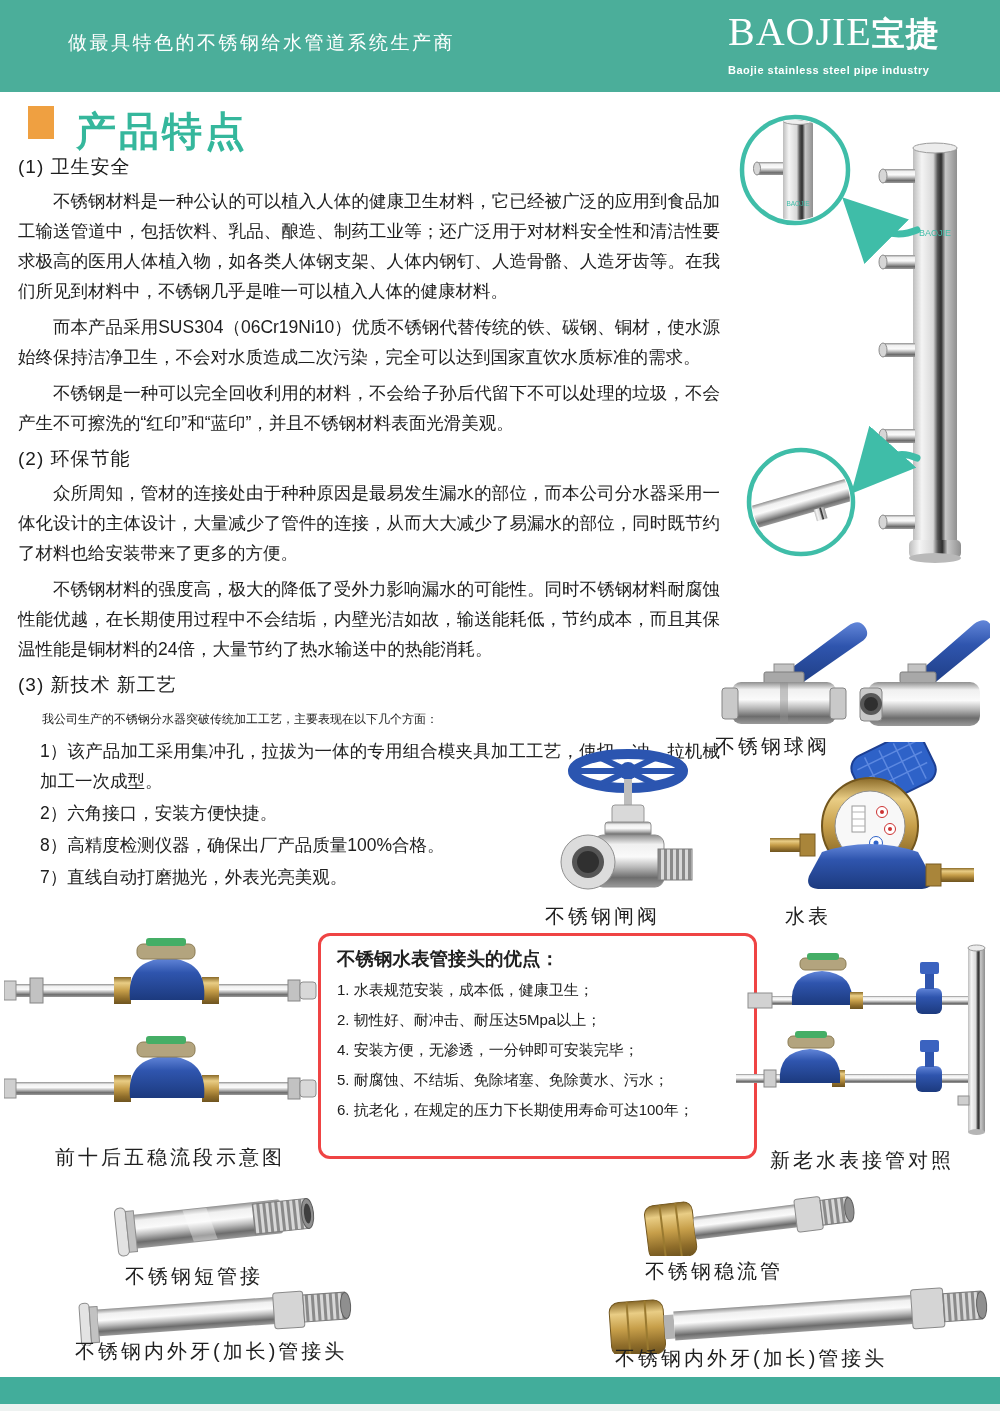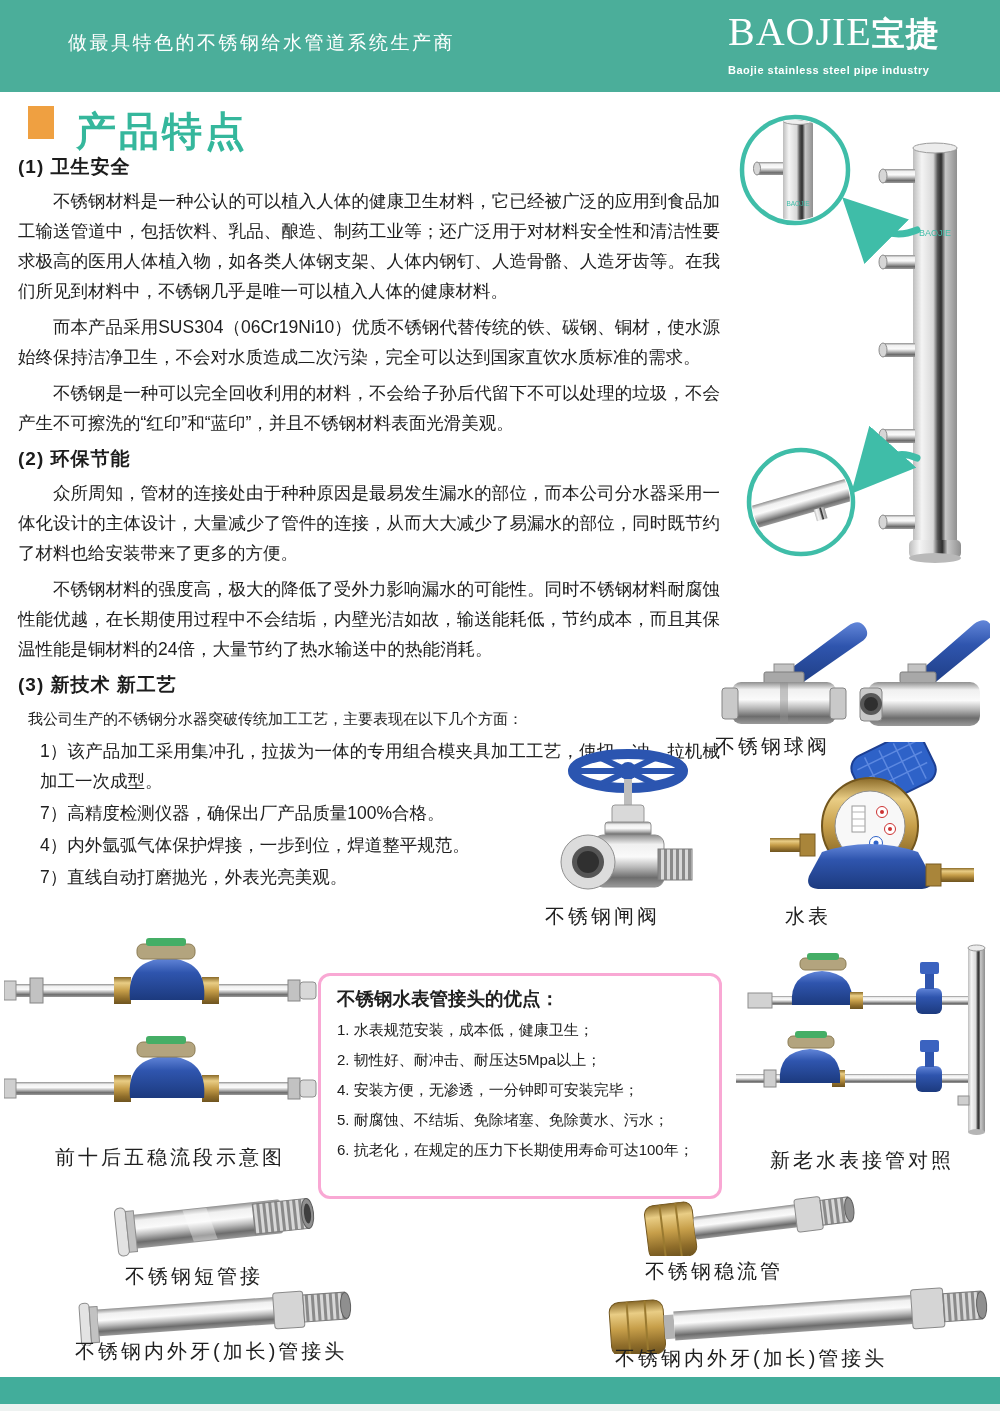--- a/index.html
+++ b/index.html
@@ -14,31 +14,31 @@
   .logo-latin{font-family:"Liberation Serif","DejaVu Serif",serif;font-size:40px;letter-spacing:1px;}
   .logo-cjk{font-size:33px;font-weight:bold;letter-spacing:1px;}
   .logo-tagline{font-size:11px;font-weight:bold;letter-spacing:0.5px;margin-top:2px;}
 
   
   .title-square{position:absolute;left:28px;top:106px;width:26px;height:33px;background:#efa041;}
   .page-title{position:absolute;left:70px;top:98px;margin:6px;font-size:40px;font-weight:bold;color:#35b79c;letter-spacing:3px;}
 
   
   .text-col{position:absolute;left:18px;top:146px;width:702px;text-align:justify;}
-  .sec-heading{font-size:19px;font-weight:bold;color:#1c1c1c;margin:8px 0 6px 0;letter-spacing:1px;}
+  .sec-heading{font-size:19px;font-weight:normal;color:#1c1c1c;margin:8px 0 6px 0;letter-spacing:1px;}
   .body-p{font-size:17.5px;line-height:30px;margin:0 0 6px 0;text-indent:2em;}
-  .intro-p{font-size:15px;line-height:30px;margin:0 0 2px 10px;}
+  .intro-p{font-size:12px;line-height:30px;margin:0 0 2px 24px;}
   .feat-item{font-size:17.5px;line-height:30px;margin:0 0 2px 22px;}
 
   
   .caption{position:absolute;font-size:20px;color:#1f1f1f;letter-spacing:3px;text-align:left;white-space:nowrap;}
 
   
-  .benefits-box{position:absolute;left:318px;top:933px;width:404px;height:226px;box-sizing:border-box;
-                border:3px solid #f9a8d4;border-radius:12px;background:#ffffff;padding:10px 12px 6px 16px;margin-top:40px;}
+  .benefits-box{position:absolute;left:318px;top:933px;width:439px;height:226px;box-sizing:border-box;
+                border:3px solid #ef4444;border-radius:12px;background:#ffffff;padding:10px 12px 6px 16px;}
   .benefits-title{font-size:18.5px;font-weight:bold;line-height:26px;margin-bottom:3px;}
   .benefit-item{font-size:15px;line-height:30px;white-space:nowrap;}
 
   .illus{position:absolute;}
   .illus svg{display:block;width:100%;height:100%;}
 
   
   .footer-bar{position:absolute;left:0;top:1377px;width:1000px;height:27px;background:#42ad9b;}
   .footer-strip{position:absolute;left:0;top:1404px;width:1000px;height:7px;background:#eef2f1;}
 </style>
@@ -103,22 +103,22 @@
     <h2 class="sec-heading">(1) 卫生安全</h2>
     <p class="body-p">不锈钢材料是一种公认的可以植入人体的健康卫生材料，它已经被广泛的应用到食品加工输送管道中，包括饮料、乳品、酿造、制药工业等；还广泛用于对材料安全性和清洁性要求极高的医用人体植入物，如各类人体钢支架、人体内钢钉、人造骨骼、人造牙齿等。在我们所见到材料中，不锈钢几乎是唯一可以植入人体的健康材料。</p>
     <p class="body-p">而本产品采用SUS304（06Cr19Ni10）优质不锈钢代替传统的铁、碳钢、铜材，使水源始终保持洁净卫生，不会对水质造成二次污染，完全可以达到国家直饮水质标准的需求。</p>
     <p class="body-p">不锈钢是一种可以完全回收利用的材料，不会给子孙后代留下不可以处理的垃圾，不会产生不可擦洗的“红印”和“蓝印”，并且不锈钢材料表面光滑美观。</p>
     <h2 class="sec-heading">(2) 环保节能</h2>
     <p class="body-p">众所周知，管材的连接处由于种种原因是最易发生漏水的部位，而本公司分水器采用一体化设计的主体设计，大量减少了管件的连接，从而大大减少了易漏水的部位，同时既节约了材料也给安装带来了更多的方便。</p>
     <p class="body-p">不锈钢材料的强度高，极大的降低了受外力影响漏水的可能性。同时不锈钢材料耐腐蚀性能优越，在长期使用过程中不会结垢，内壁光洁如故，输送能耗低，节约成本，而且其保温性能是铜材料的24倍，大量节约了热水输送中的热能消耗。</p>
     <h2 class="sec-heading">(3) 新技术 新工艺</h2>
     <p class="intro-p">我公司生产的不锈钢分水器突破传统加工工艺，主要表现在以下几个方面：</p>
     <p class="feat-item">1）该产品加工采用集冲孔，拉拔为一体的专用组合模夹具加工工艺，使切、冲、拉机械加工一次成型。</p>
-    <p class="feat-item">7）高精度检测仪器，确保出厂产品质量100%合格。</p>
-    <p class="feat-item">4）内外氩弧气体保护焊接，一步到位，焊道整平规范。</p>
+    <p class="feat-item">2）六角接口，安装方便快捷。</p>
+    <p class="feat-item">8）高精度检测仪器，确保出厂产品质量100%合格。</p>
     <p class="feat-item">7）直线自动打磨抛光，外表光亮美观。</p>
   </div>
 
   <div class="illus" style="left:735px;top:112px;width:252px;height:462px">
     <svg viewBox="0 0 252 462">
       <g>
         <rect x="178" y="36" width="44" height="398" fill="url(#gSteelH)"></rect>
         <ellipse cx="200" cy="36" rx="22" ry="5" fill="#ececec" stroke="#9c9c9c"></ellipse>
         <rect x="174" y="428" width="52" height="18" rx="5" fill="url(#gSteelH)"></rect>
         <ellipse cx="200" cy="446" rx="26" ry="5" fill="#b9b9b9"></ellipse>

